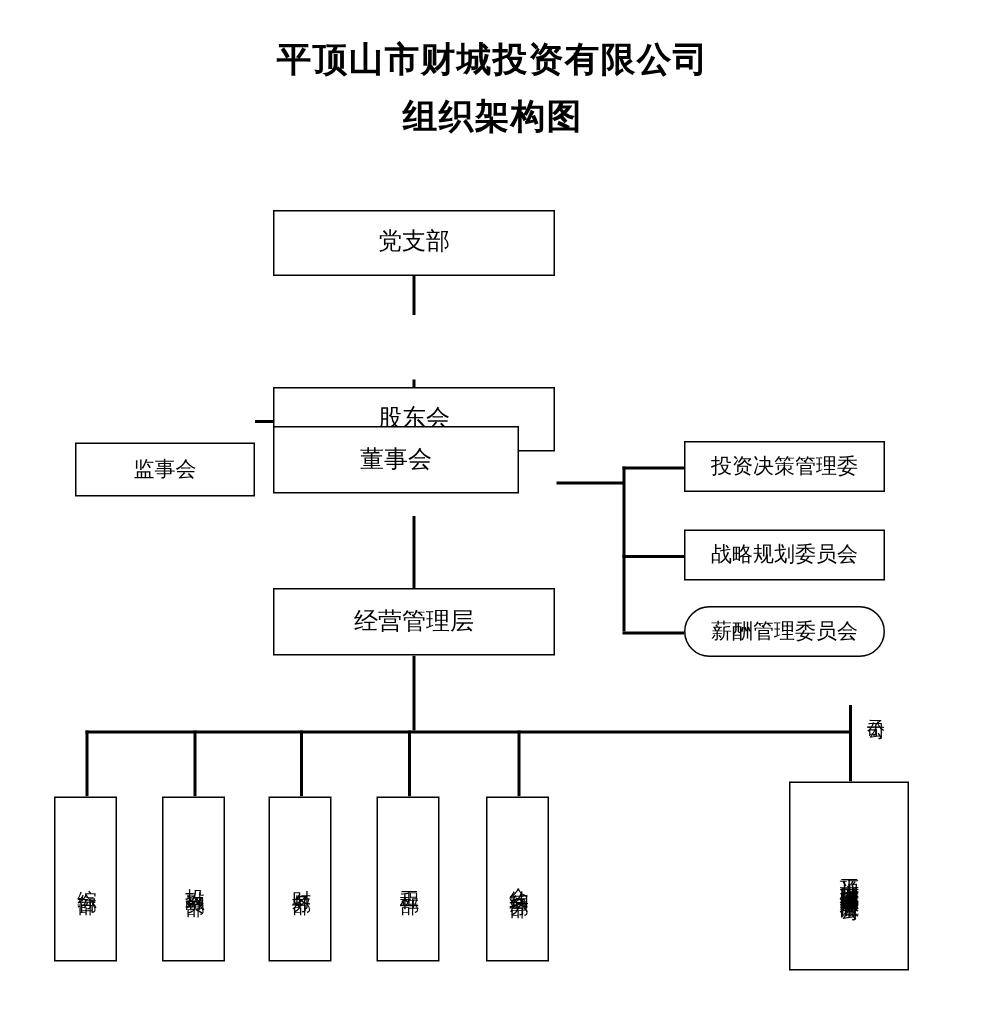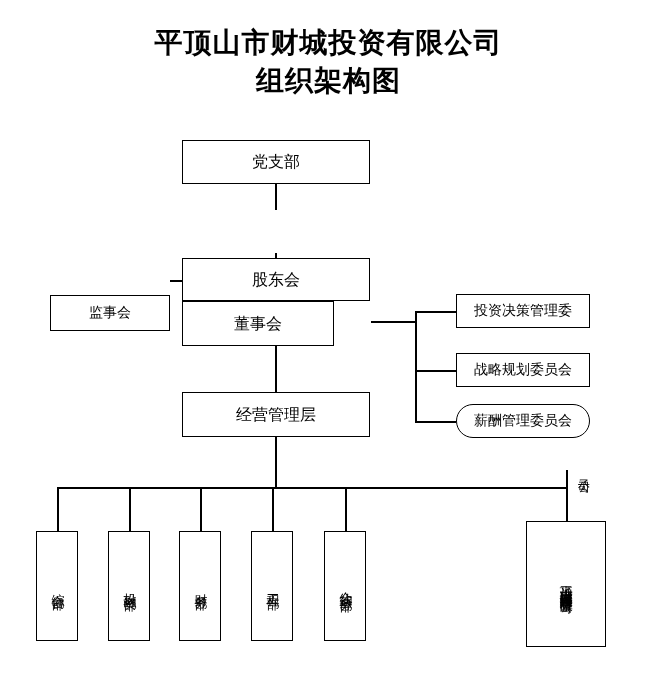--- a/index.html
+++ b/index.html
@@ -17,21 +17,21 @@
   #chart {
     position: relative;
     width: 657px;
     height: 685px;
   }
   .title {
     position: absolute;
     left: 0;
     width: 657px;
     text-align: center;
-    font-size: 28px;
+    font-size: 23px;
     font-weight: bold;
     letter-spacing: 1px;
   }
   .title.line1 { top: 24px; }
   .title.line2 { top: 62px; font-family: Liberation Serif, serif; }
 
   .node {
     position: absolute;
     box-sizing: border-box;
     border: 1.5px solid #000000;
@@ -108,21 +108,21 @@
   <div class="line v" style="left:272px; top:487px; height:44px;"></div>
   <div class="line v" style="left:345px; top:487px; height:44px;"></div>
   <div class="line v" style="left:566px; top:470px; height:51px;"></div>
 
   <div class="node big" style="left:182px; top:140px; width:188px; height:44px;">党支部</div>
 
   <div class="node big" style="left:182px; top:210px; width:188px; height:43px;margin-top:48px;">股东会</div>
 
   <div class="node" style="left:50px; top:262px; width:120px; height:36px;margin-top:33px;">监事会</div>
 
-  <div class="node big" style="left:182px; top:301px; width:152px; height:45px;">董事会</div>
+  <div class="node big" style="left:182px; top:284px; width:164px; height:45px;">董事会</div>
 
   <div class="node big" style="left:182px; top:392px; width:188px; height:45px;">经营管理层</div>
 
   <div class="node" style="left:456px; top:294px; width:134px; height:34px;">投资决策管理委</div>
 
   <div class="node" style="left:456px; top:353px; width:134px; height:34px;">战略规划委员会</div>
 
   <div class="node" style="left:456px; top:404px; width:134px; height:34px;border-radius:17px;">薪酬管理委员会</div>
 
   <div class="node vert" style="left:36px; top:531px; width:42px; height:110px;">综合部</div>

